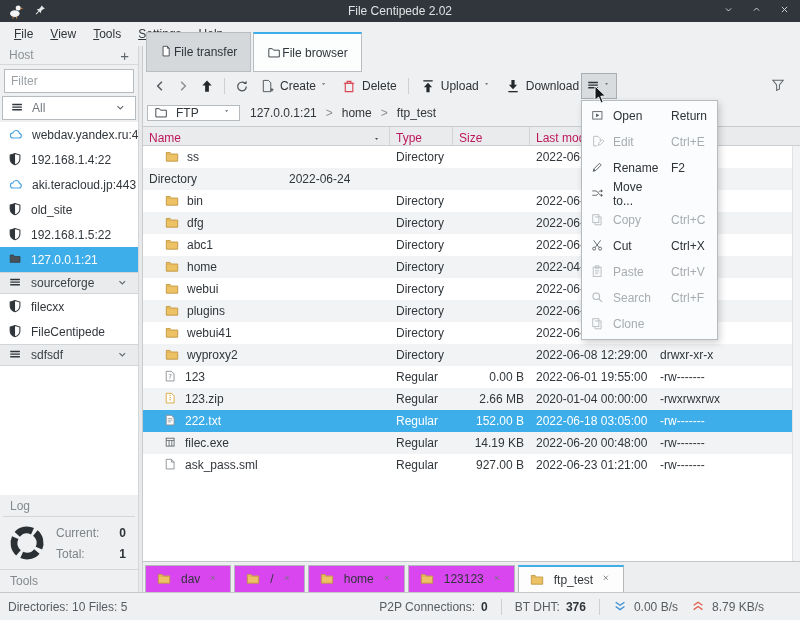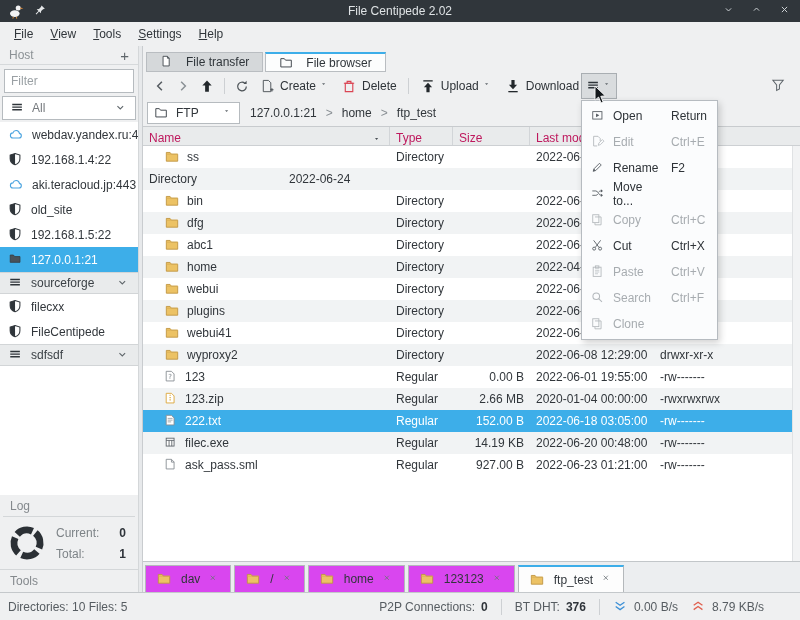--- a/index.html
+++ b/index.html
@@ -40,32 +40,32 @@
   .stat-row{display:flex;justify-content:space-between}
   .stat-row .sl{color:#7d8387}
   .stat-row .sv{font-weight:bold;color:#2f343a}
   .tools-label{padding:4px 10px;color:#84898d;border-top:1px solid #d4d7d9}
 
   .splitter{position:absolute;left:138px;top:46px;width:5px;bottom:28px;background:#e7e9eb;border-left:1px solid #d4d7d9;border-right:1px solid #c9cccf}
 
   
   .main{position:absolute;left:143px;top:46px;right:0;bottom:28px;display:flex;flex-direction:column}
   .doc-tabs{height:26px;display:flex;align-items:flex-end;padding-left:3px;gap:2px}
-  .dtab{height:20px;display:flex;align-items:center;gap:12px;padding:0 13px;background:#d5d8da;border:1px solid #b9bdc1;color:#2f353a}
+  .dtab{height:40px;display:flex;align-items:center;gap:0;padding:0 13px;background:#d5d8da;border:1px solid #b9bdc1;color:#2f353a}
   .dtab.act{background:#fcfdfd;border-top:2px solid #3daee9}
 
   .toolbar{height:28px;display:flex;align-items:center;padding:0 6px;position:relative}
   .tbtn{display:flex;align-items:center;gap:5px;padding:3px 6px;color:#2e3338}
   .navb{padding:3px 4px}
   .tsep{width:1px;height:16px;background:#cdd0d3;margin:0 5px}
   .menu-btn{position:absolute;left:438px;top:1px;width:36px;height:26px;border:1px solid #a9aeb2;background:#d9dcde;display:flex;align-items:center;justify-content:center;gap:3px}
   .funnel{position:absolute;right:14px;top:6px}
 
   .addressbar{height:26px;display:flex;align-items:center;padding:0 4px;gap:10px}
-  .proto{width:93px;height:22px;background:#fff;border:1px solid #b6bbbf;display:flex;align-items:center;gap:7px;padding:0 6px}
+  .proto{width:93px;height:16px;background:#fff;border:1px solid #b6bbbf;display:flex;align-items:center;gap:7px;padding:0 6px}
   .proto .lbl{flex:1}
   .crumbs{display:flex;align-items:center;gap:9px}
   .csep{color:#8a9095}
 
   .tablewrap{flex:1;min-height:0;background:#fff;border-top:1px solid #c8cbce;position:relative;overflow:hidden}
   .thead{height:19px;display:flex;background:#e9ebec;border-bottom:1px solid #cdd0d3}
   .th{display:flex;align-items:flex-end;padding:0 6px;border-right:1px solid #d2d5d8;color:#be185d}
   .trow{height:22px;display:flex;align-items:center}
   .trow.odd{background:#f1f3f4}
   .trow.sel{background:#3daee9;color:#fff}

